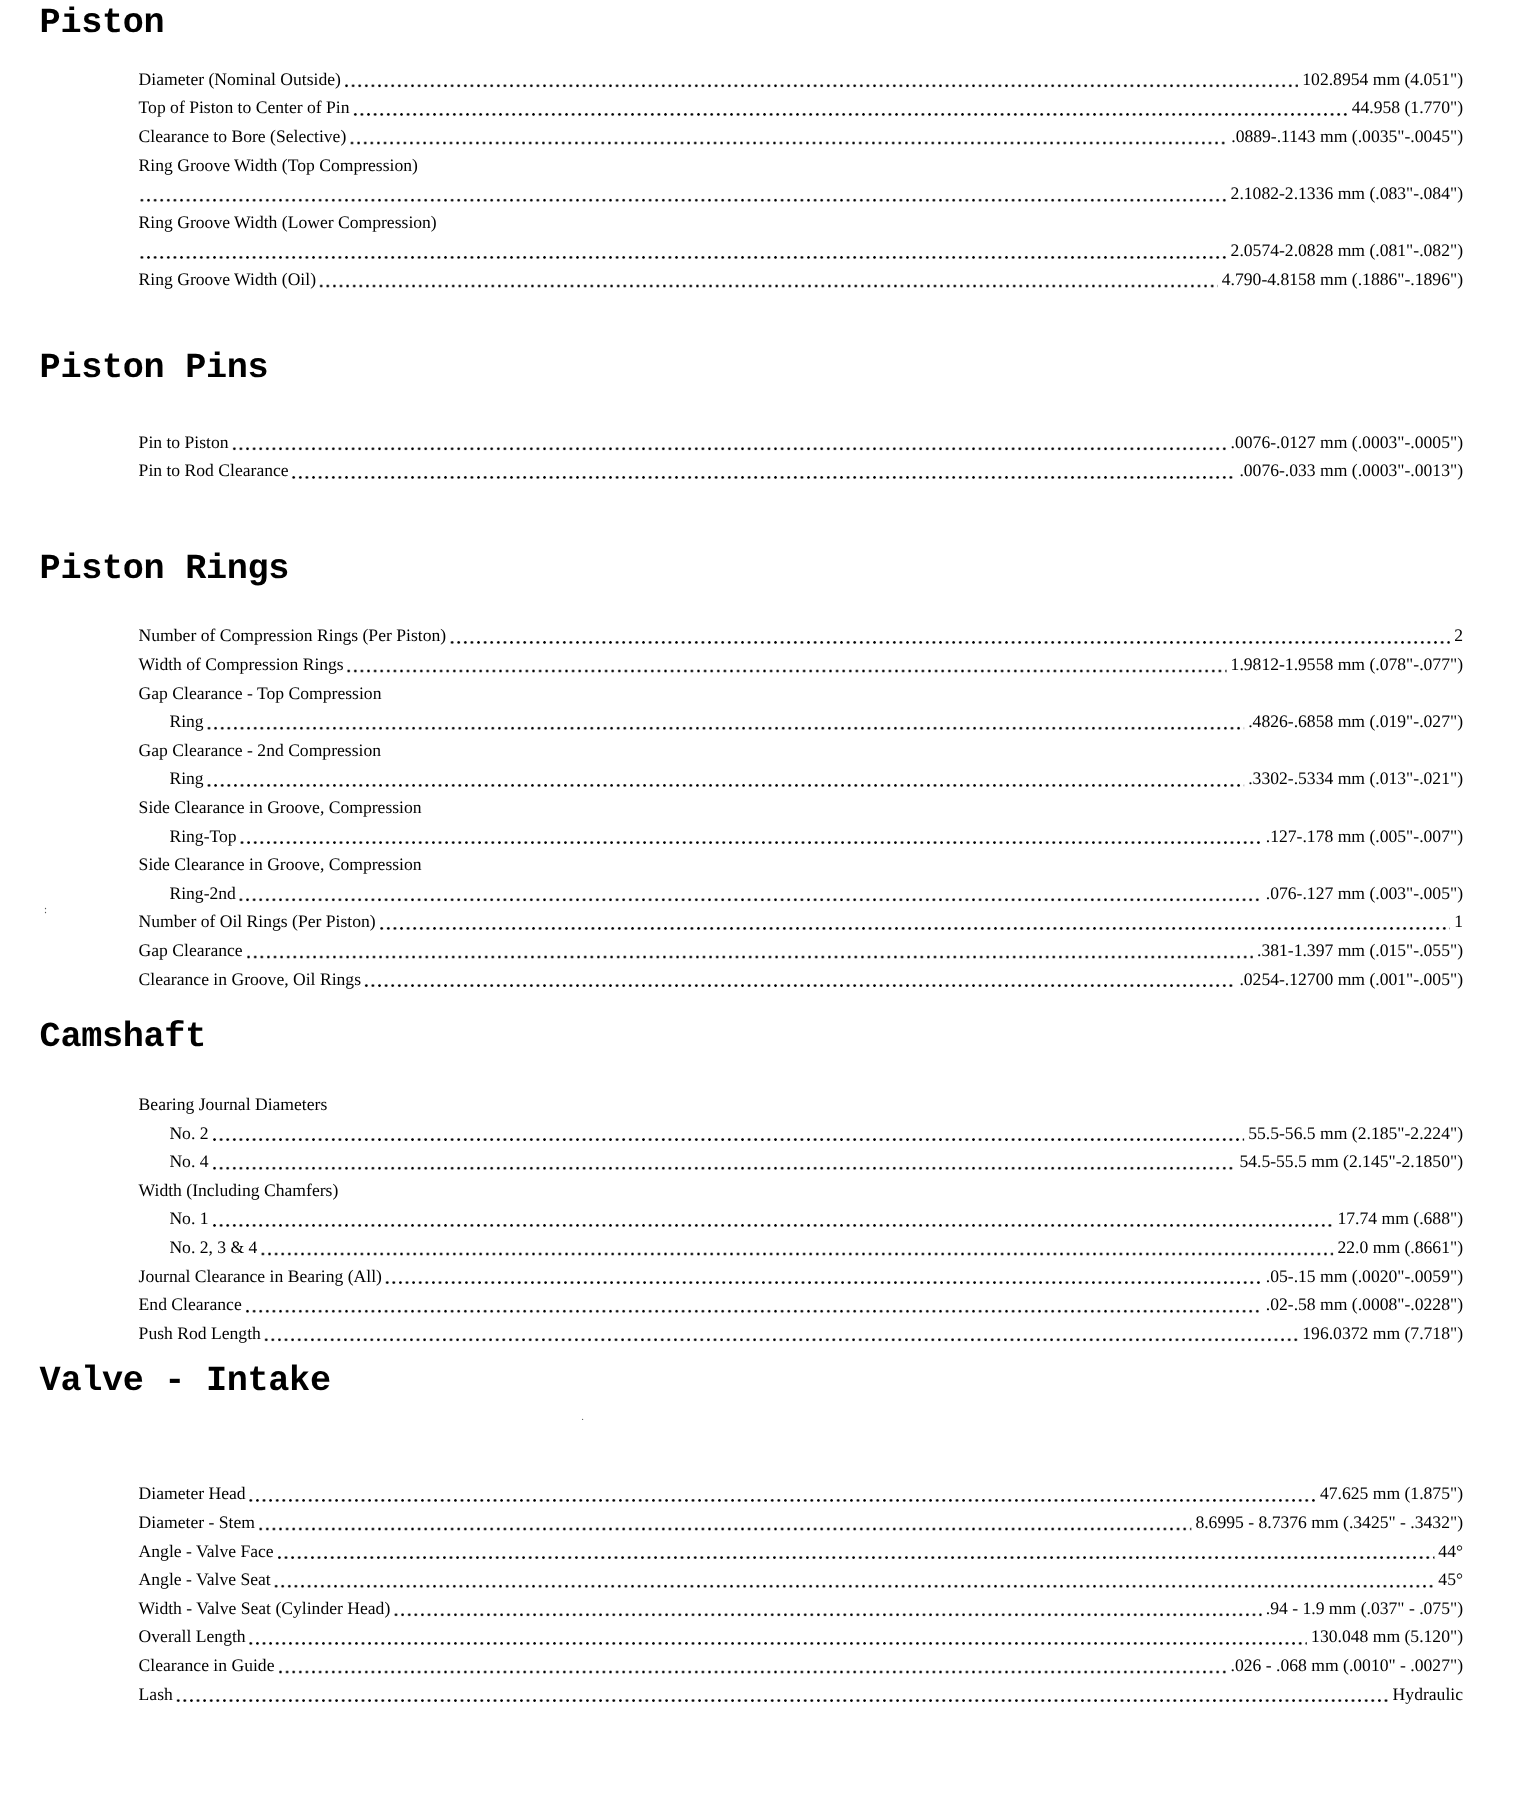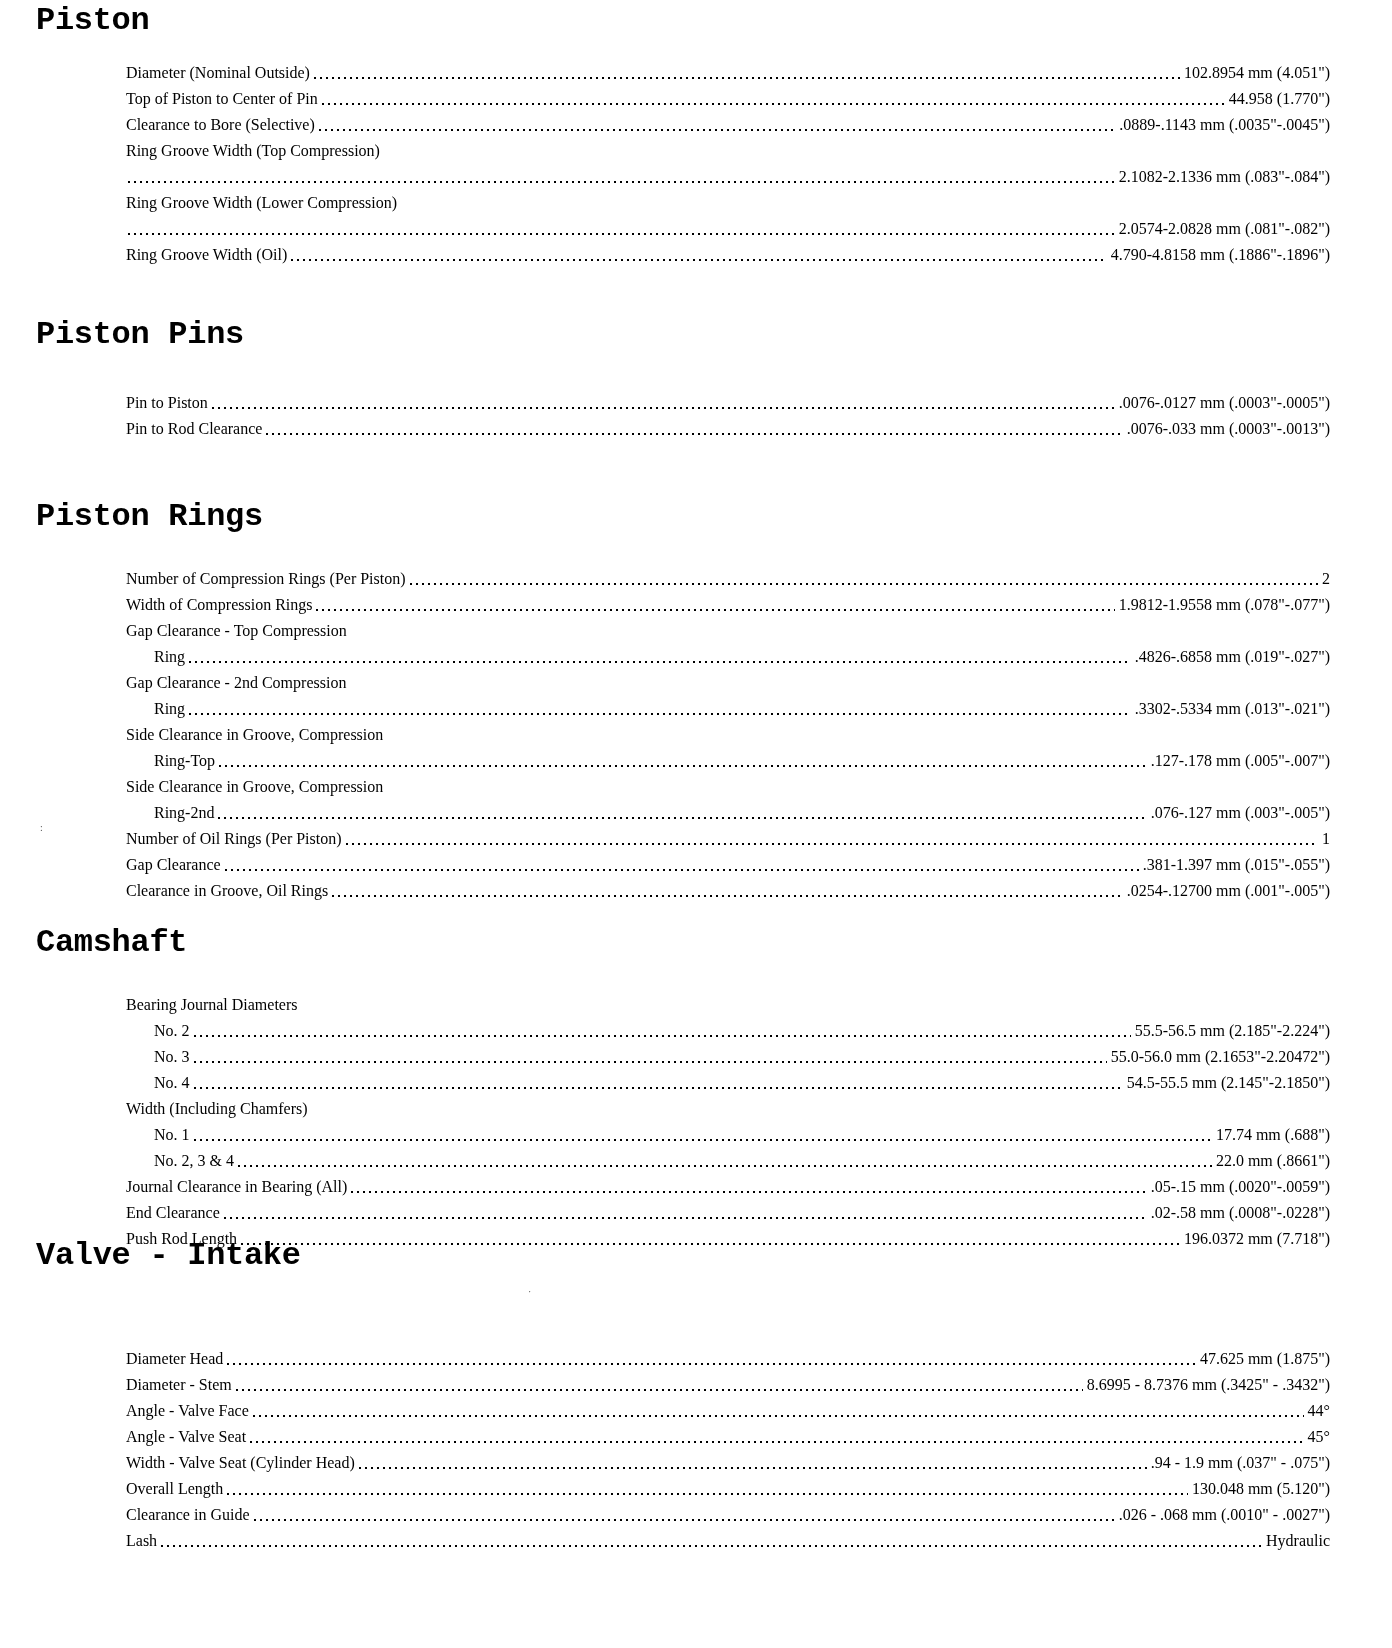--- a/index.html
+++ b/index.html
@@ -188,25 +188,20 @@
 
   <h2 class="section-title" style="top:928px;">Camshaft</h2>
   <div class="spec-list" style="top:992px;">
     <div class="heading-row">Bearing Journal Diameters</div>
     <div class="row indent">
       <span class="label">No. 2</span>
       <span class="leader"></span>
       <span class="value">55.5-56.5 mm (2.185"-2.224")</span>
     </div>
     <div class="row indent">
-      <span class="label">No. 3</span>
-      <span class="leader"></span>
-      <span class="value">55.0-56.0 mm (2.1653"-2.20472")</span>
-    </div>
-    <div class="row indent">
       <span class="label">No. 4</span>
       <span class="leader"></span>
       <span class="value">54.5-55.5 mm (2.145"-2.1850")</span>
     </div>
     <div class="heading-row">Width (Including Chamfers)</div>
     <div class="row indent">
       <span class="label">No. 1</span>
       <span class="leader"></span>
       <span class="value">17.74 mm (.688")</span>
     </div>

